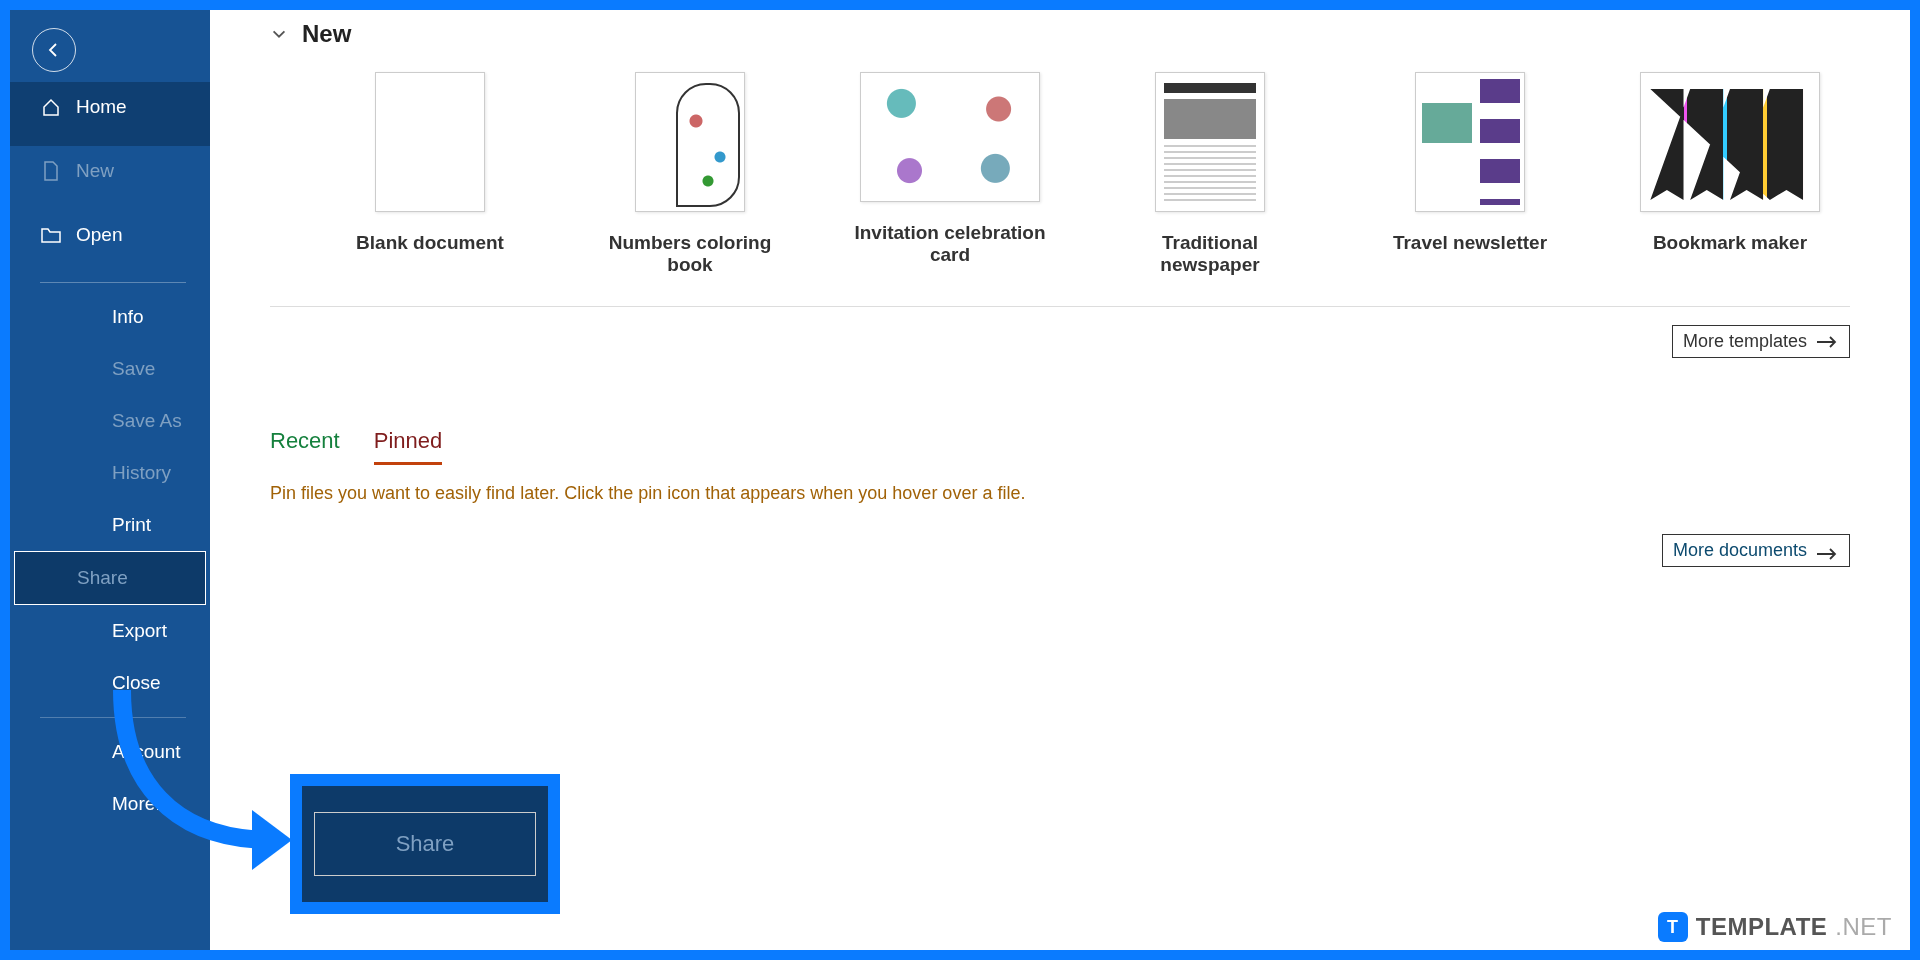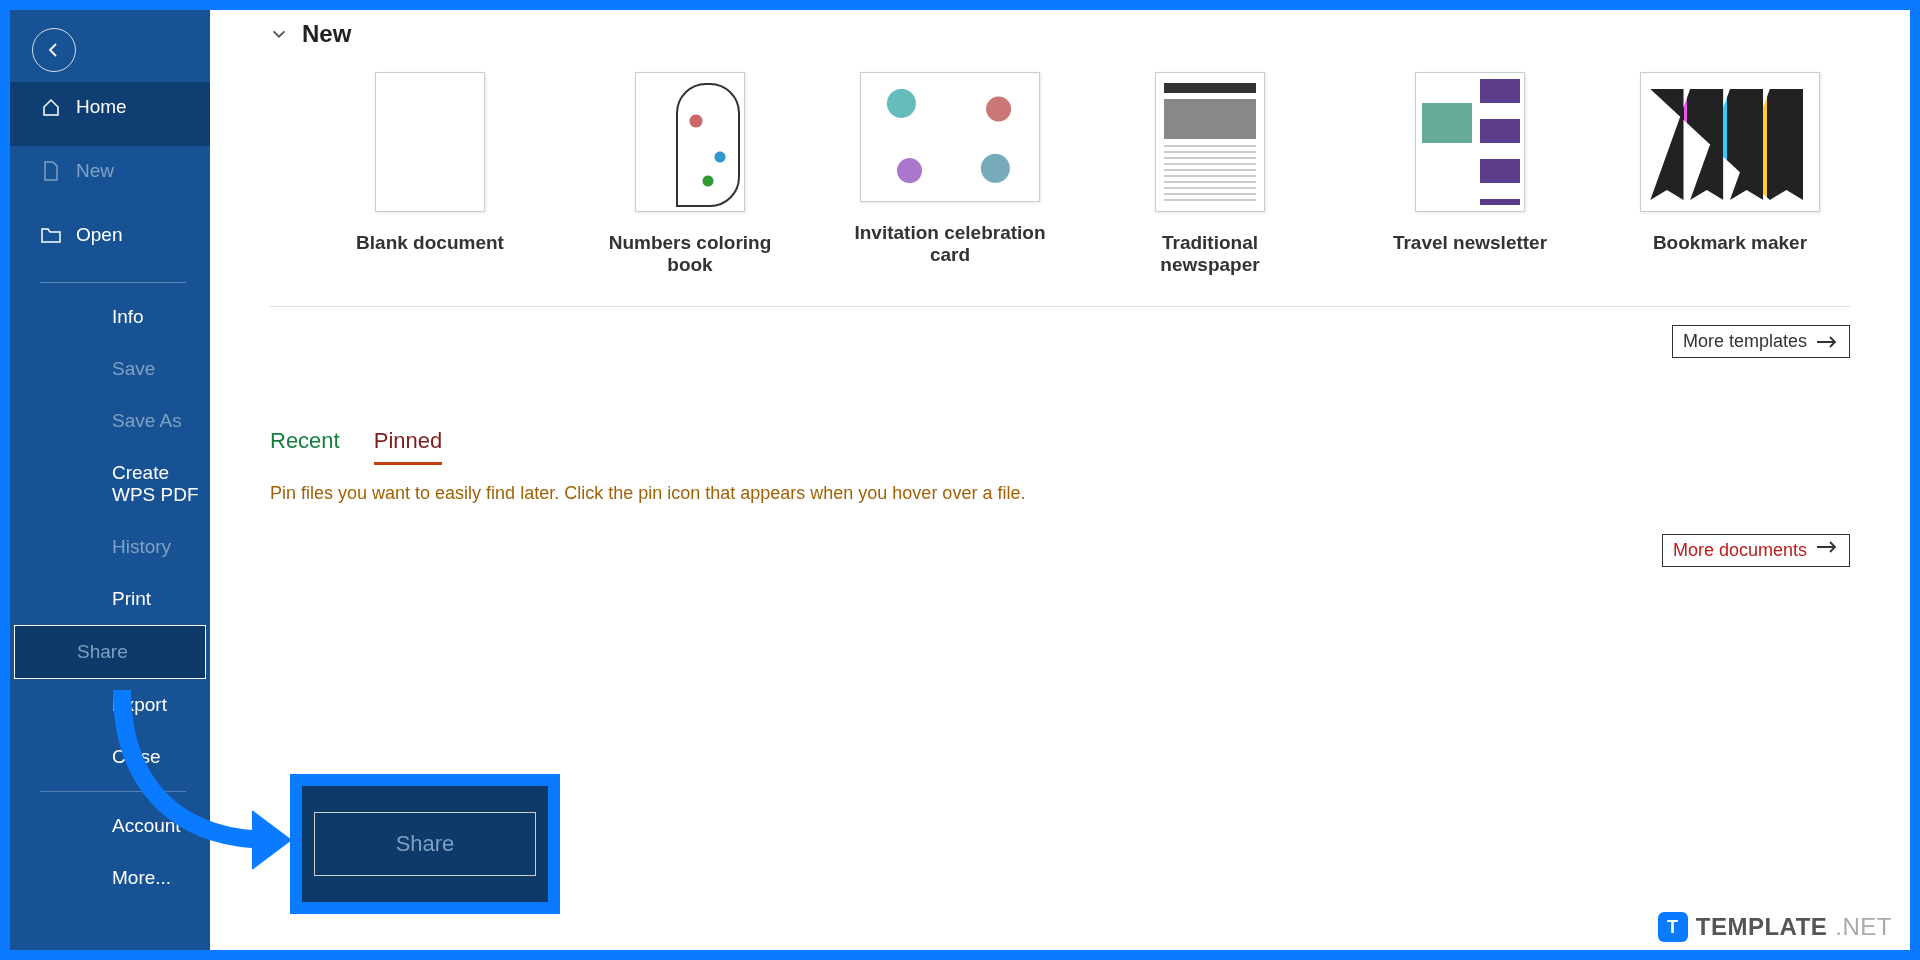--- a/index.html
+++ b/index.html
@@ -25,21 +25,21 @@
   .templates { display:flex; gap:60px; margin-bottom:30px; padding-left:60px; }
   .tpl { width:200px; display:flex; flex-direction:column; align-items:center; cursor:pointer;font-weight:bold; }
   .tpl-thumb { width:110px; height:140px; border:1px solid #ccc; background:#fff; margin-bottom:20px; box-shadow:1px 1px 3px rgba(0,0,0,0.1); display:flex; align-items:center; justify-content:center; font-size:9px; color:#888; overflow:hidden; position:relative; }
   .tpl-label { font-size:19px; color:#333; text-align:center; }
   .hr { border-top:1px solid #ddd; margin:10px 0 18px 0; }
   .more-link { float:right; border:1.5px solid #333; padding:5px 10px; font-size:18px; color:#333; display:inline-flex; align-items:center; gap:10px; cursor:pointer; }
   .tabs { display:flex; gap:34px; margin:70px 0 18px 0; }
   .tab { font-size:22px; color:#15803d; padding-bottom:8px; cursor:pointer; }
   .tab.active { color:#7f1d1d; border-bottom:3px solid #c2410c; font-weight:500; }
   .pin-hint { font-size:18px; color:#a16207; margin-bottom:30px; }
-  .more-docs { float:right; border:1.5px solid #333; padding:5px 10px; font-size:18px; color:#b91c1c; display:inline-flex; align-items:flex-start; gap:10px; cursor:pointer; }
+  .more-docs { float:right; border:1.5px solid #333; padding:5px 10px; font-size:18px; color:#0c4a6e; display:inline-flex; align-items:flex-end; gap:10px; cursor:pointer; }
 
   .callout-box { position:absolute; left:280px; top:764px; width:270px; height:140px; background:#0a7bff; padding:12px; }
   .callout-inner { width:100%; height:100%; background:#0d3a69; display:flex; flex-direction:column; justify-content:center; }
   .callout-share { margin:0 12px; border:1.5px solid #ccc; padding:18px 0; text-align:center; color:#7fa0c2; font-size:22px; }
 
   .arrow-svg { position:absolute; left:92px; top:680px; width:200px; height:180px; pointer-events:none; }
 
   .watermark { position:absolute; right:18px; bottom:8px; display:flex; align-items:center; gap:8px; font-size:24px; font-weight:700; color:#555; letter-spacing:0.5px; }
   .watermark .badge { width:30px; height:30px; background:#0a7bff; border-radius:6px; display:flex; align-items:center; justify-content:center; color:#fff; font-weight:900; font-size:18px; }
   .watermark .net { color:#aaa; font-weight:400; }
@@ -88,21 +88,20 @@
           <svg width="22" height="18" viewBox="0 0 22 18">
             <path d="M2 3 H8 L10 6 H20 V16 H2 Z" stroke="#fff" stroke-width="1.5" fill="none"></path>
           </svg>
         </span>
       <span>Open</span>
     </div>
     <div class="sidebar-divider"></div>
     <div class="sidebar-sub">Info</div>
     <div class="sidebar-sub dim">Save</div>
     <div class="sidebar-sub dim">Save As</div>
-    <div class="sidebar-sub">Create WPS PDF</div>
     <div class="sidebar-sub dim">History</div>
     <div class="sidebar-sub">Print</div>
     <div class="sidebar-sub dim selected">Share</div>
     <div class="sidebar-sub">Export</div>
     <div class="sidebar-sub">Close</div>
     <div class="bottom-divider"></div>
     <div class="sidebar-sub">Account</div>
     <div class="sidebar-sub">More...</div>
   </div>
 

